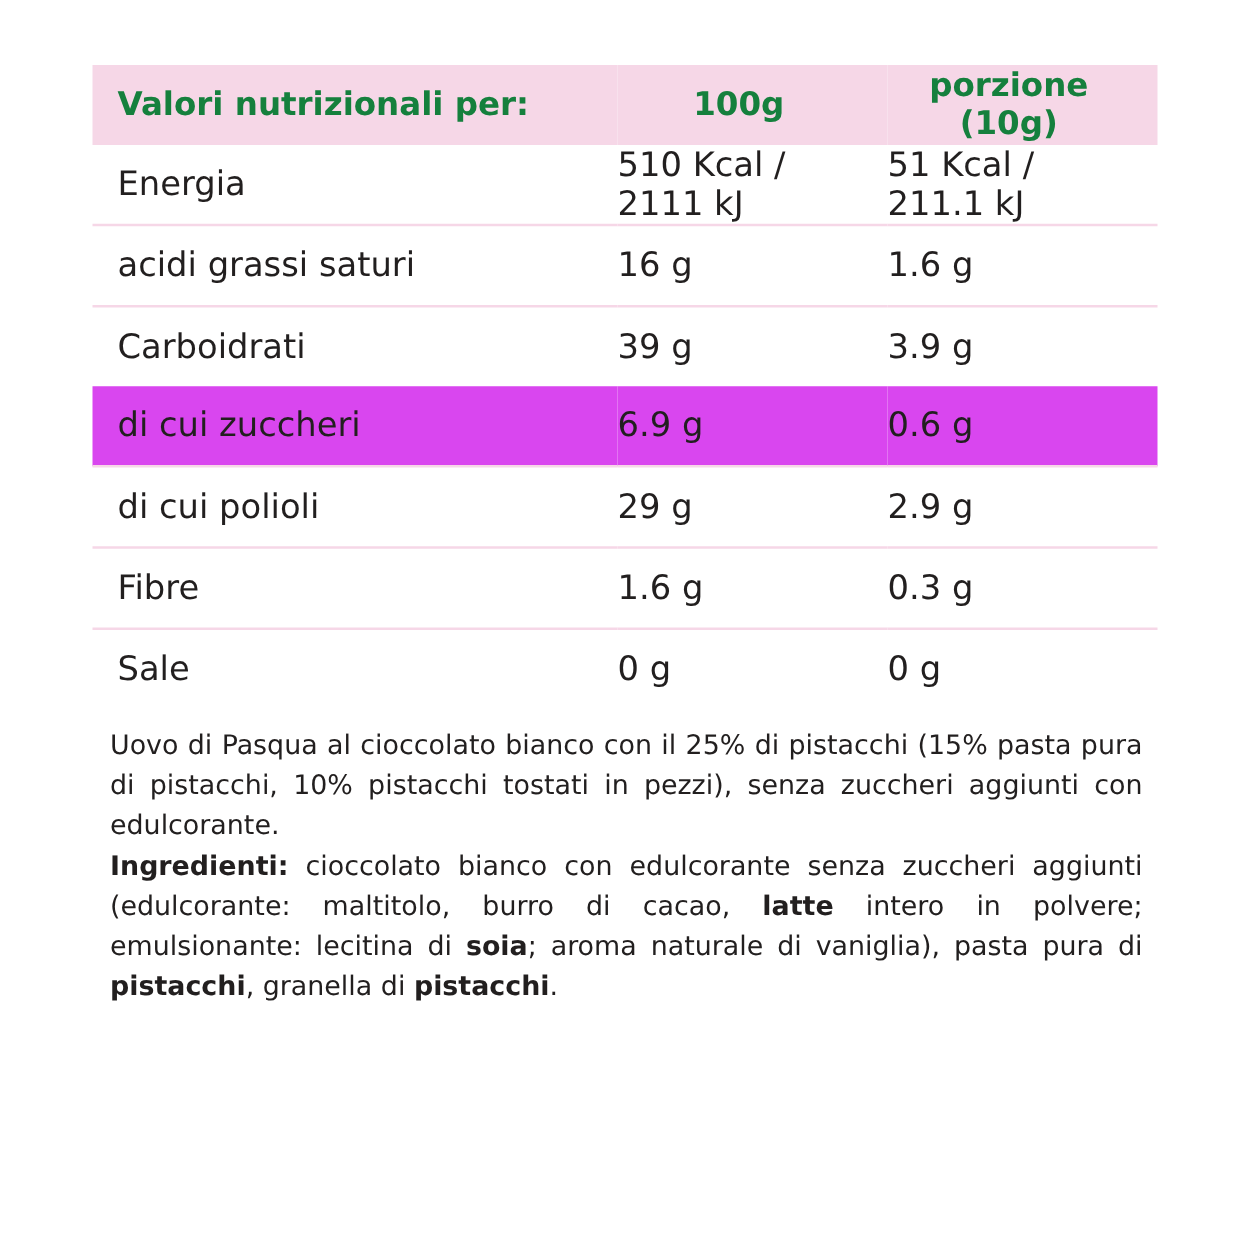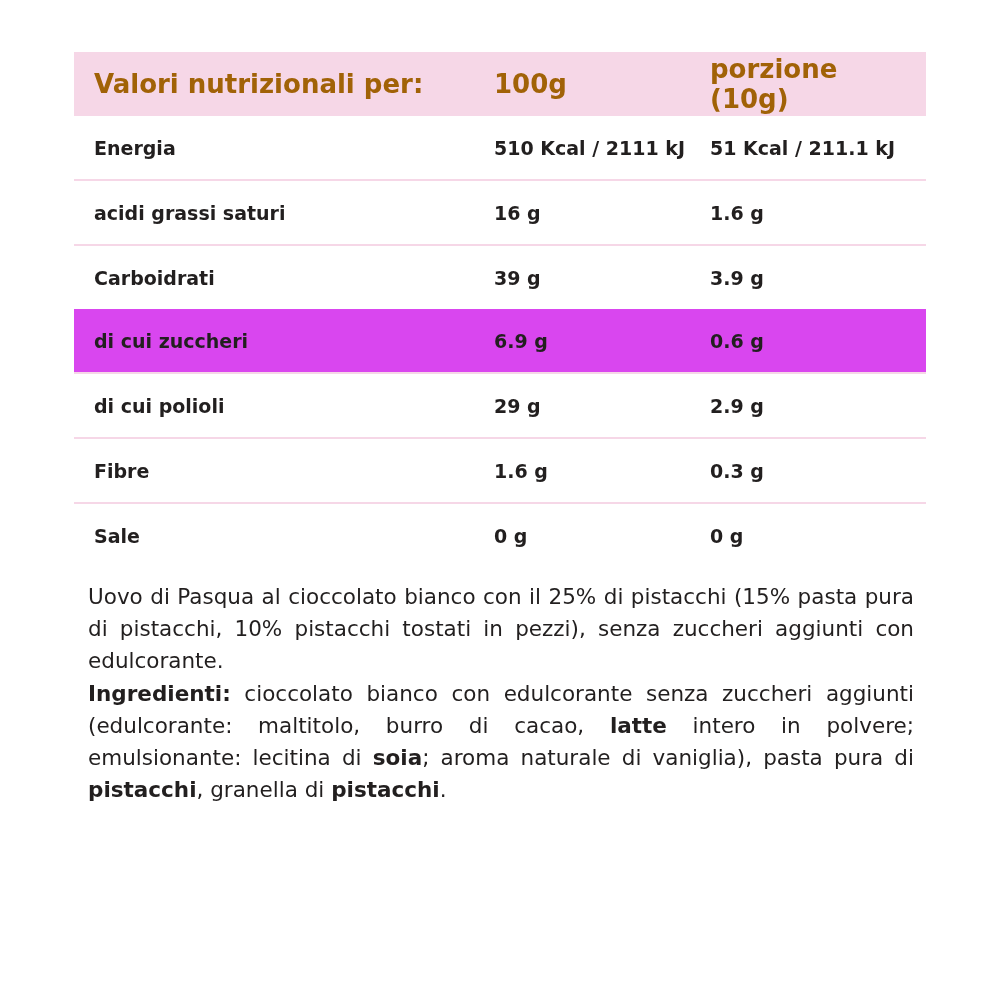--- a/index.html
+++ b/index.html
@@ -39,36 +39,35 @@
     padding: 0;
     vertical-align: middle;
     font-weight: normal;
   }
 
   .head-row th {
     background: #f6d7e7;
     height: 64px;
     font-size: 26px;
     font-weight: bold;
-    color: #a16207;
+    color: #15803d;
   }
   .head-row th.th-label {
     text-align: left;
     padding-left: 20px;
   }
   .head-row th.th-val {
-    text-align: left;
+    text-align: center;
     padding-right: 22px;
   }
 
   .data-row td {
     height: 63px;
-    font-size: 19px;
+    font-size: 27px;
     border-bottom: 2px solid #f6d7e7;
-    font-weight: bold;
   }
   .data-row:last-of-type td {
     border-bottom: none;
   }
   .data-row td.cell-label {
     text-align: left;
     padding-left: 20px;
   }
   .data-row td.cell-val {
     text-align: left;

